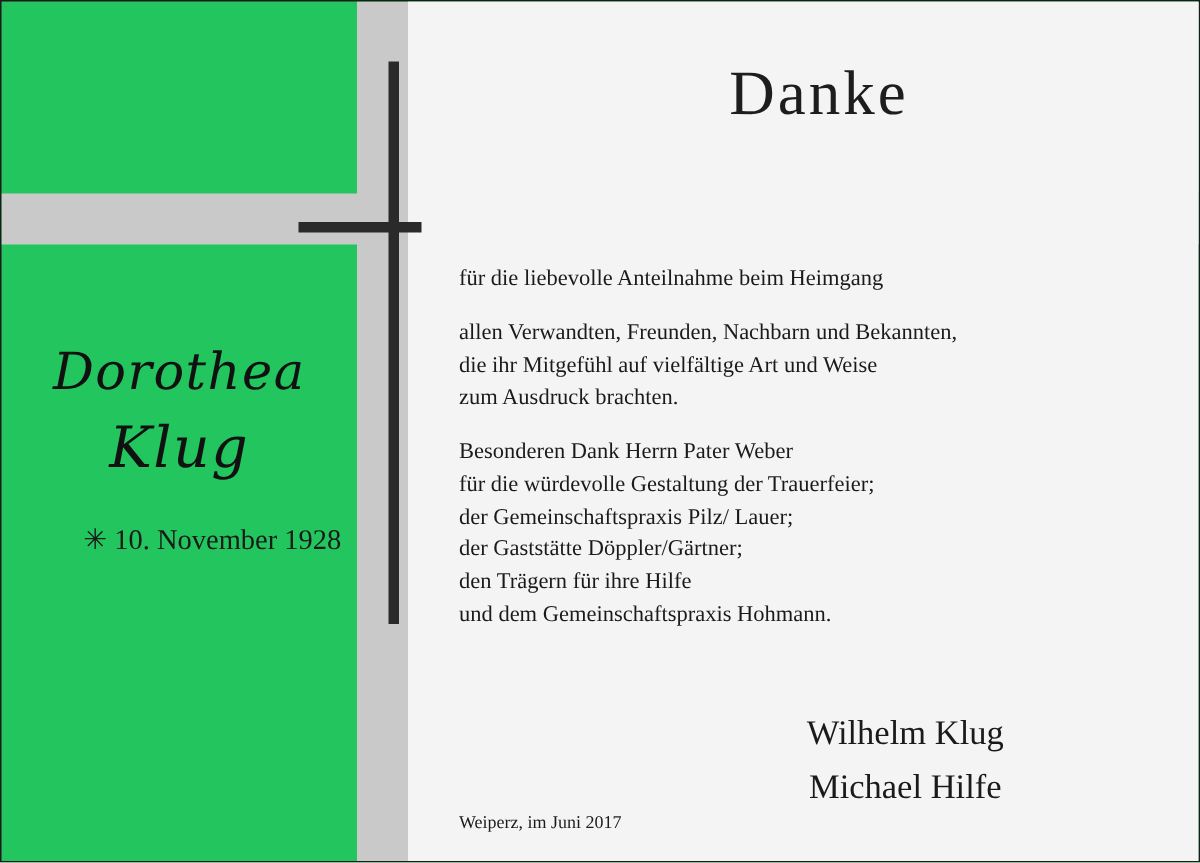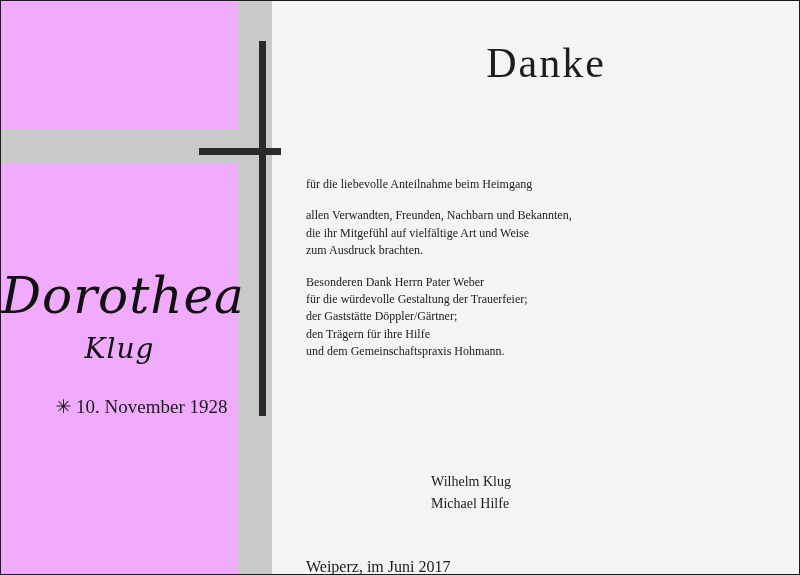--- a/index.html
+++ b/index.html
@@ -9,21 +9,21 @@
   }
   body {
     font-family: "Liberation Serif", serif;
   }
   #card {
     position: relative;
     width: 800px;
     height: 575px;
     box-sizing: border-box;
     border: 1px solid #1b1b1b;
-    background: #f0abfc;
+    background: #22c55e;
     overflow: hidden;
   }
 
   
   .band-vertical {
     position: absolute;
     left: 237px;
     top: 0;
     width: 34px;
     height: 575px;
@@ -96,26 +96,25 @@
     text-align: center;
     color: #1a1a1a;
   }
   .name-line1, .name-line2 {
     font-family: "DejaVu Serif", serif;
     font-style: italic;
     color: #111111;
     line-height: 1.0;
   }
   .name-line1 {
-    font-size: 50px;
+    font-size: 34px;
     letter-spacing: 1px;
-    margin-top: 40px;
   }
   .name-line2 {
-    font-size: 28px;
+    font-size: 38px;
     letter-spacing: 1px;
     margin-top: 14px;
   }
   .maiden {
     margin-top: 34px;
     font-size: 17px;
     font-family: "Liberation Serif", serif;
   }
   .dates {
     margin-top: 28px;
@@ -125,52 +124,52 @@
     margin-left: 44px;
   }
 
   
   .body-text {
     position: absolute;
     left: 305px;
     top: 175px;
     width: 470px;
     font-family: "Liberation Serif", serif;
-    font-size: 12px;
+    font-size: 15px;
     line-height: 1.45;
     color: #1a1a1a;
   }
   .para {
     margin: 0 0 14px 0;
   }
   .para.thanks-list {
     margin-bottom: 14px;
   }
   .para div {
     white-space: nowrap;
   }
 
   .signatures {
     position: absolute;
     left: 430px;
     top: 470px;
     width: 345px;
-    text-align: left;
-    font-family: "Liberation Serif", serif;
-    font-size: 14px;
+    text-align: center;
+    font-family: "Liberation Serif", serif;
+    font-size: 23px;
     line-height: 1.55;
     color: #1a1a1a;
   }
 
   .place-date {
     position: absolute;
     left: 305px;
-    top: 557px;
-    font-family: "Liberation Serif", serif;
-    font-size: 16px;
+    top: 540px;
+    font-family: "Liberation Serif", serif;
+    font-size: 12px;
     color: #1a1a1a;
   }
 </style>
 </head>
 <body>
 
 <div id="card">
 
   <div class="band-horizontal"></div>
   <div class="right-panel"></div>
@@ -195,20 +194,21 @@
       <div>für die liebevolle Anteilnahme beim Heimgang</div>
     </div>
     <div class="para">
       <div>allen Verwandten, Freunden, Nachbarn und Bekannten,</div>
       <div>die ihr Mitgefühl auf vielfältige Art und Weise</div>
       <div>zum Ausdruck brachten.</div>
     </div>
     <div class="para thanks-list">
       <div>Besonderen Dank Herrn Pater Weber</div>
       <div>für die würdevolle Gestaltung der Trauerfeier;</div>
+      <div>der Gemeinschaftspraxis Pilz/ Lauer;</div>
       <div>der Gaststätte Döppler/Gärtner;</div>
       <div>den Trägern für ihre Hilfe</div>
       <div>und dem Gemeinschaftspraxis Hohmann.</div>
     </div>
   </div>
 
   <div class="signatures">
     <div>Wilhelm Klug</div>
     <div>Michael Hilfe</div>
   </div>

